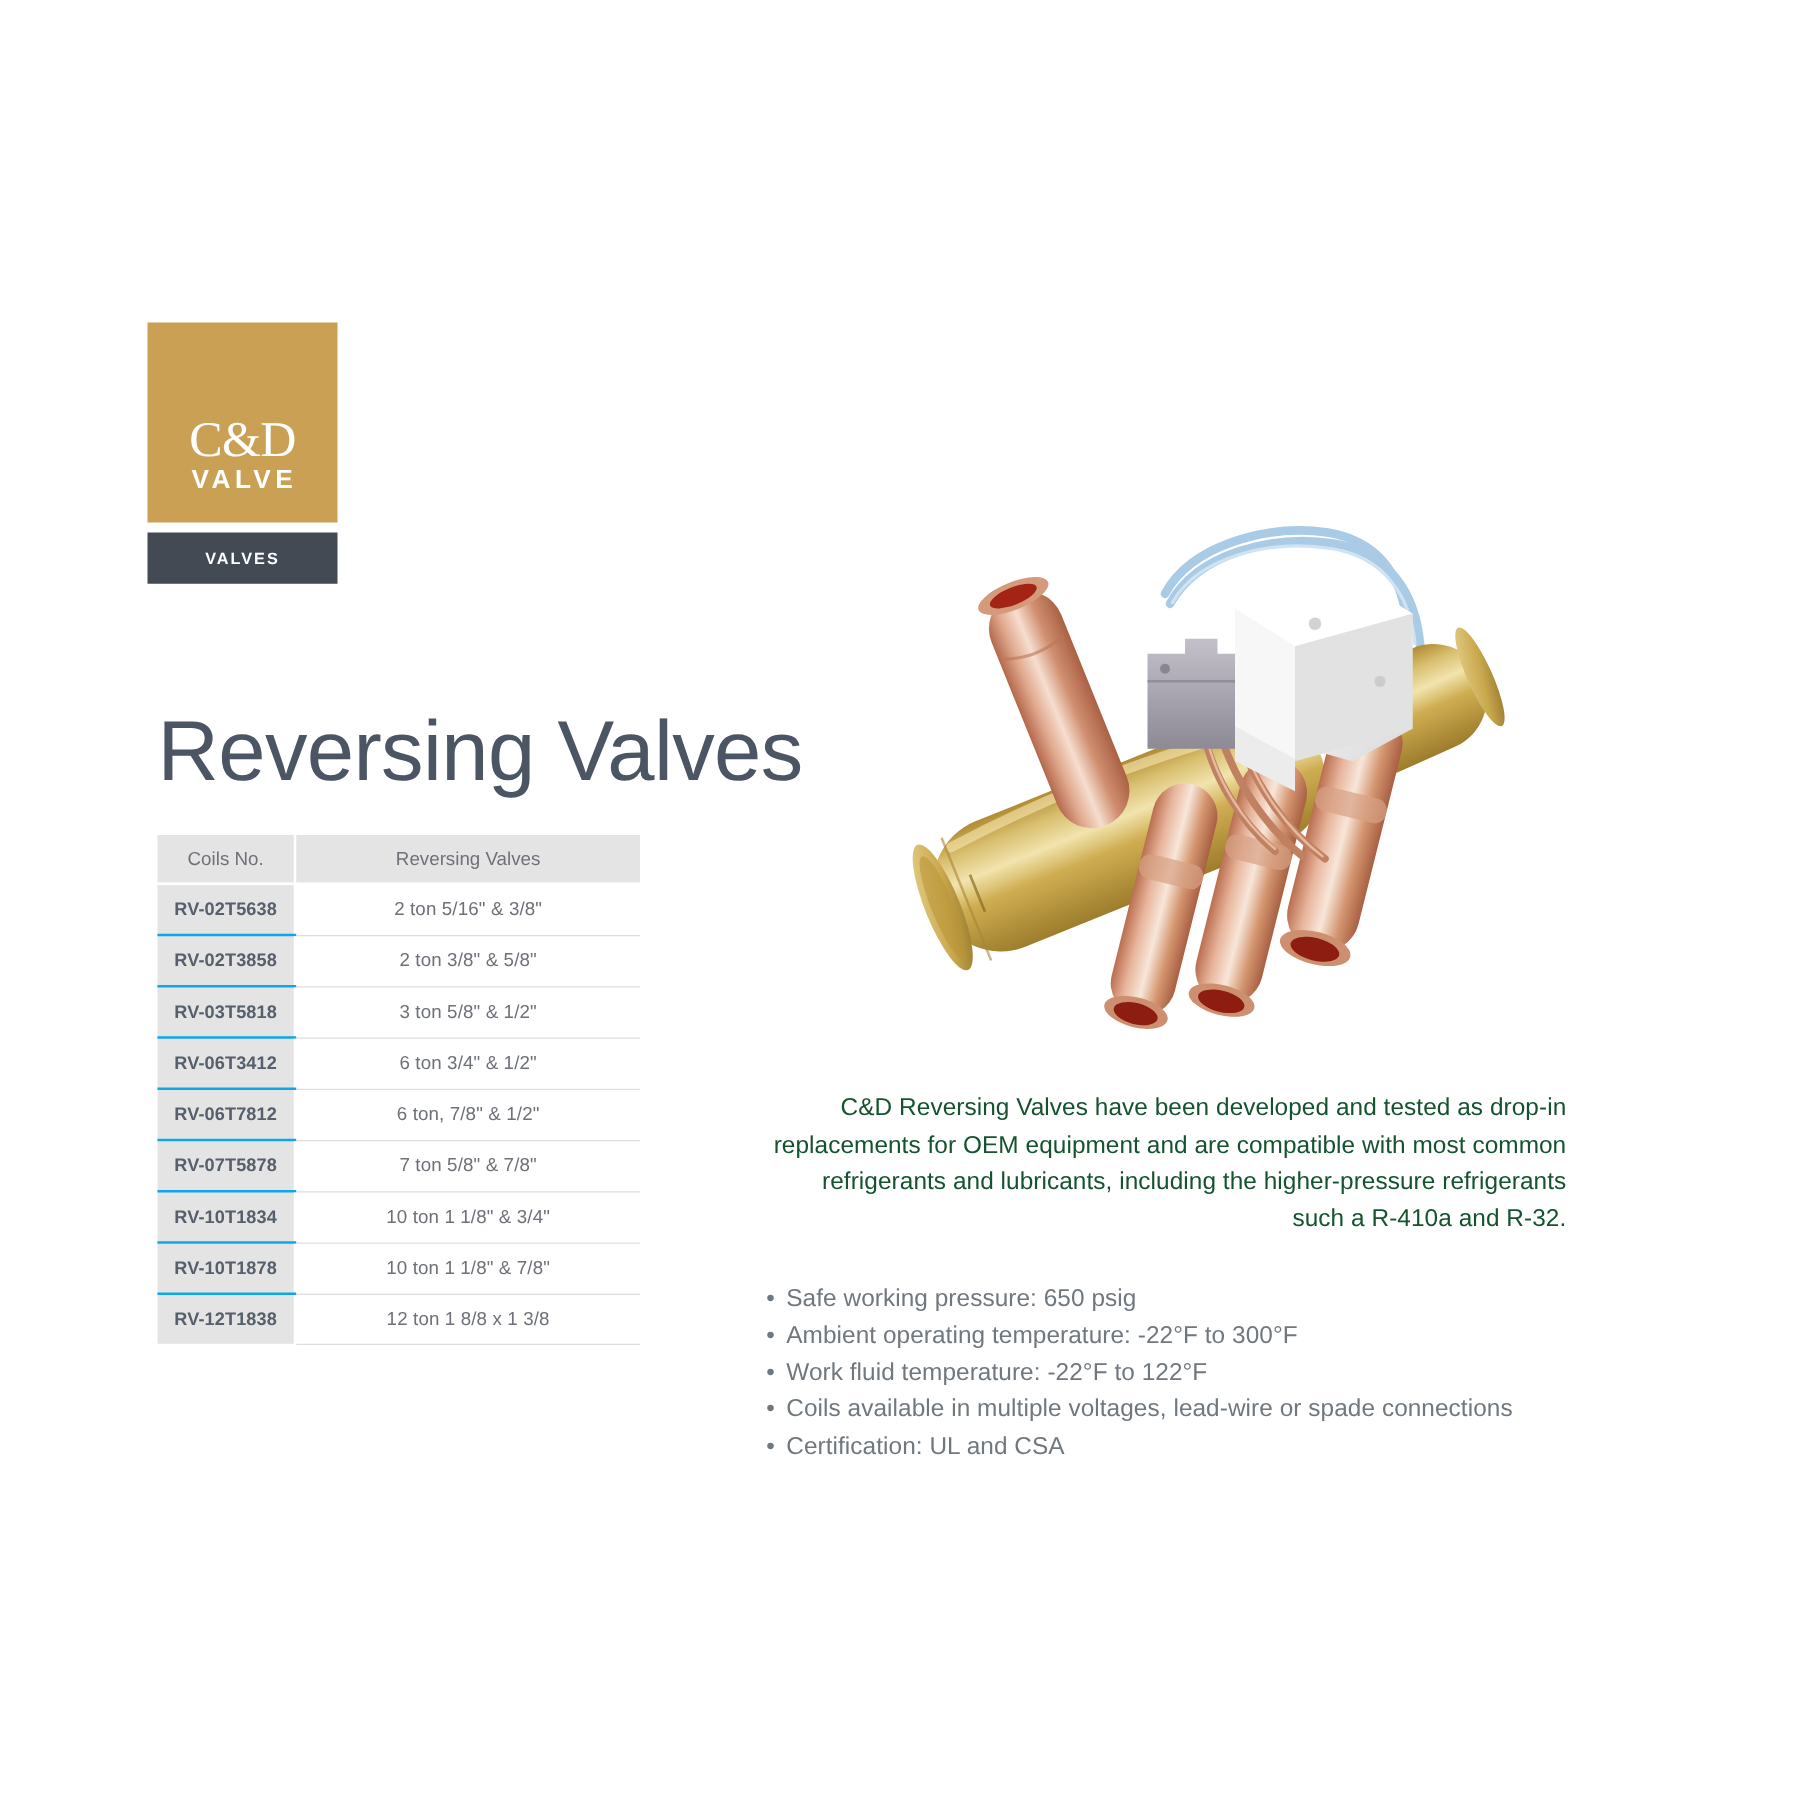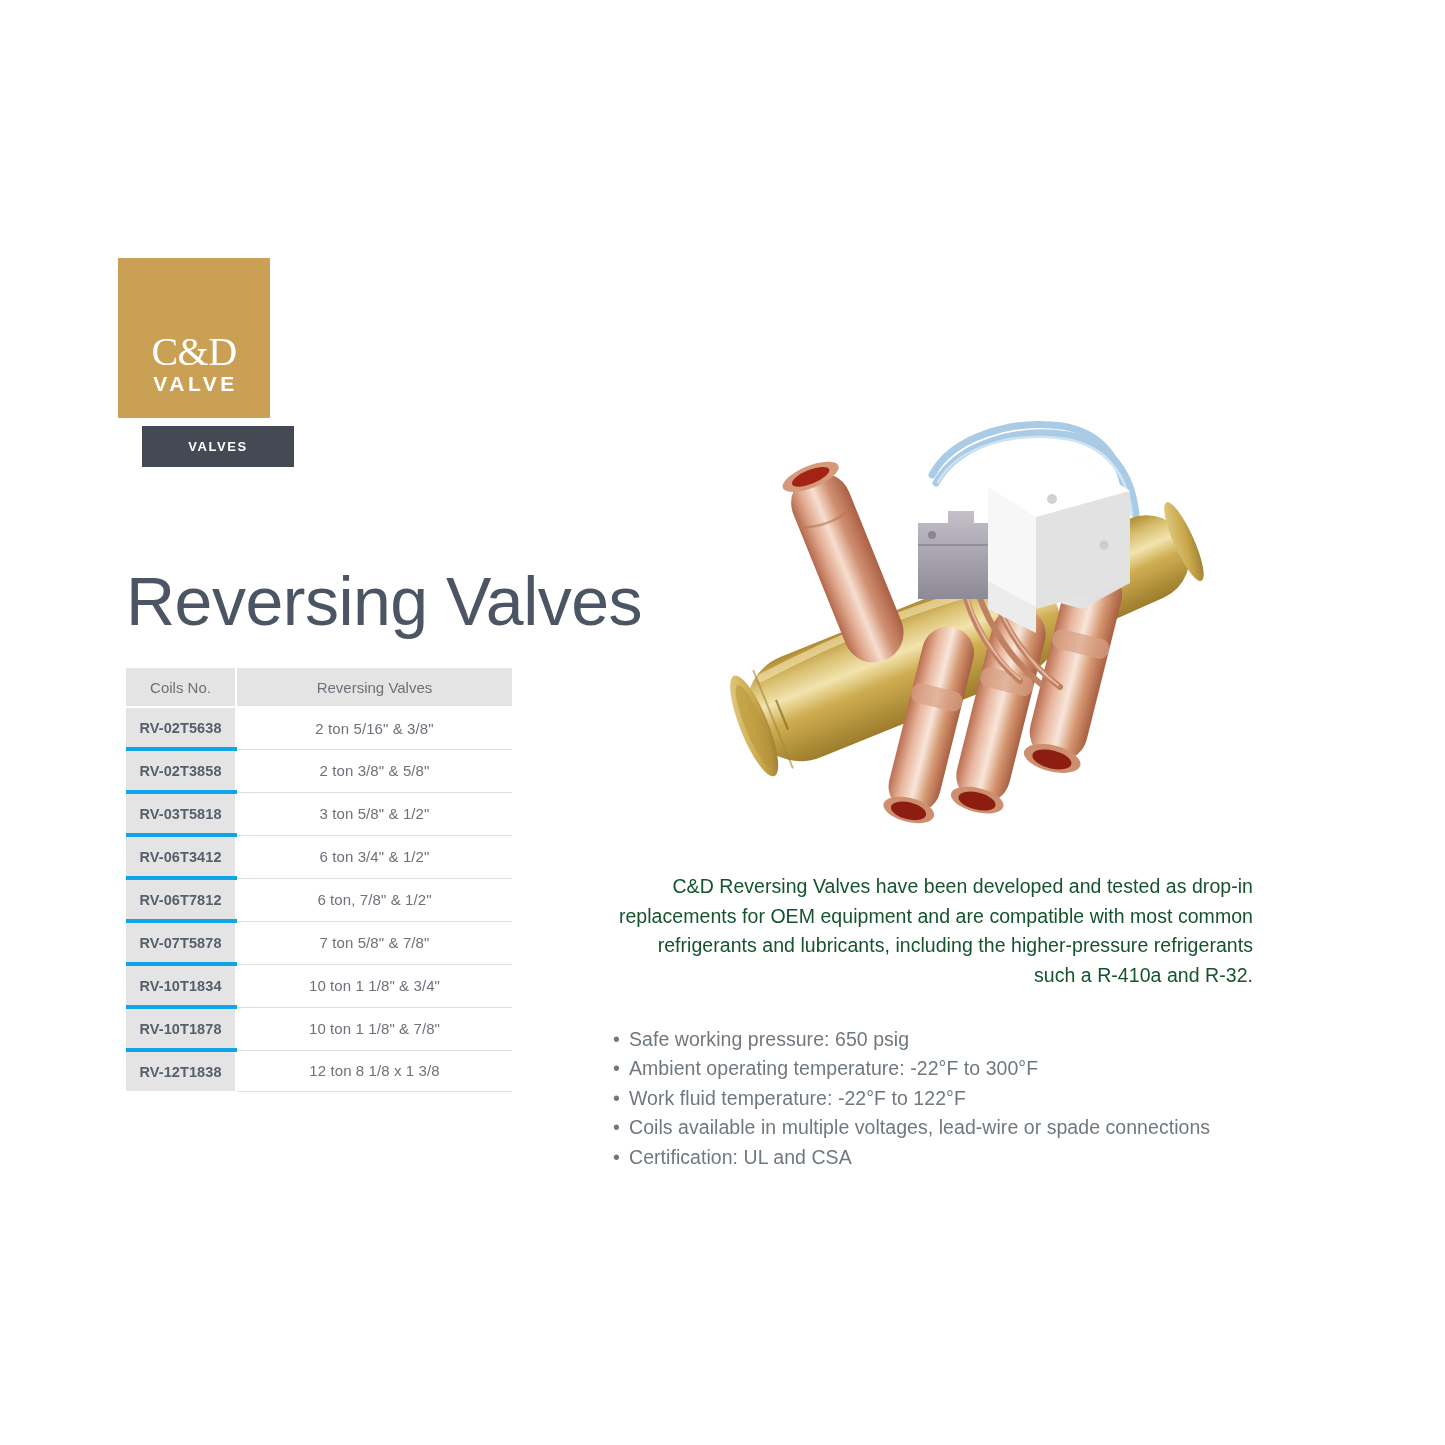--- a/index.html
+++ b/index.html
@@ -63,21 +63,20 @@
     padding-left: 3px;
   }
   .brand-tab {
     margin-top: 8px;
     width: 152px;
     height: 41px;
     background: #434a54;
     display: flex;
     align-items: center;
     justify-content: center;
-    margin-left: 24px;
   }
   .brand-tab span {
     color: #ffffff;
     font-weight: 700;
     font-size: 13px;
     letter-spacing: 1.6px;
   }
 
   
   .page-title {
@@ -122,21 +121,21 @@
     padding: 0;
     font-size: 15px;
     text-align: center;
     vertical-align: middle;
   }
   .spec-table tbody td.part {
     background: #e4e4e4;
     color: #565f6c;
     font-weight: 700;
     font-size: 14.5px;
-    border-bottom: 4px solid #0ea5e9;
+    border-bottom: 2px solid #0ea5e9;
     border-right: 2px solid #ffffff;
     letter-spacing: 0.1px;
   }
   .spec-table tbody td.desc {
     background: #ffffff;
     color: #6e7179;
     border-bottom: 1px solid #dedede;
     letter-spacing: 0.1px;
   }
   .spec-table tbody tr:last-child td.part {
@@ -245,21 +244,21 @@
         <tr>
           <td class="part">RV-10T1834</td>
           <td class="desc">10 ton 1 1/8" &amp; 3/4"</td>
         </tr>
         <tr>
           <td class="part">RV-10T1878</td>
           <td class="desc">10 ton 1 1/8" &amp; 7/8"</td>
         </tr>
         <tr>
           <td class="part">RV-12T1838</td>
-          <td class="desc">12 ton 8 1/8 x 1 3/8</td>
+          <td class="desc">12 ton 1 8/8 x 1 3/8</td>
         </tr>
       </tbody>
   </table>
 
   <div class="product-figure">
     <svg viewBox="0 0 570 470" xmlns="http://www.w3.org/2000/svg">
       <defs>
         <linearGradient id="brassGrad" x1="0" y1="0" x2="0" y2="1">
           <stop offset="0%" stop-color="#b08c33"></stop>
           <stop offset="18%" stop-color="#d8be6e"></stop>

